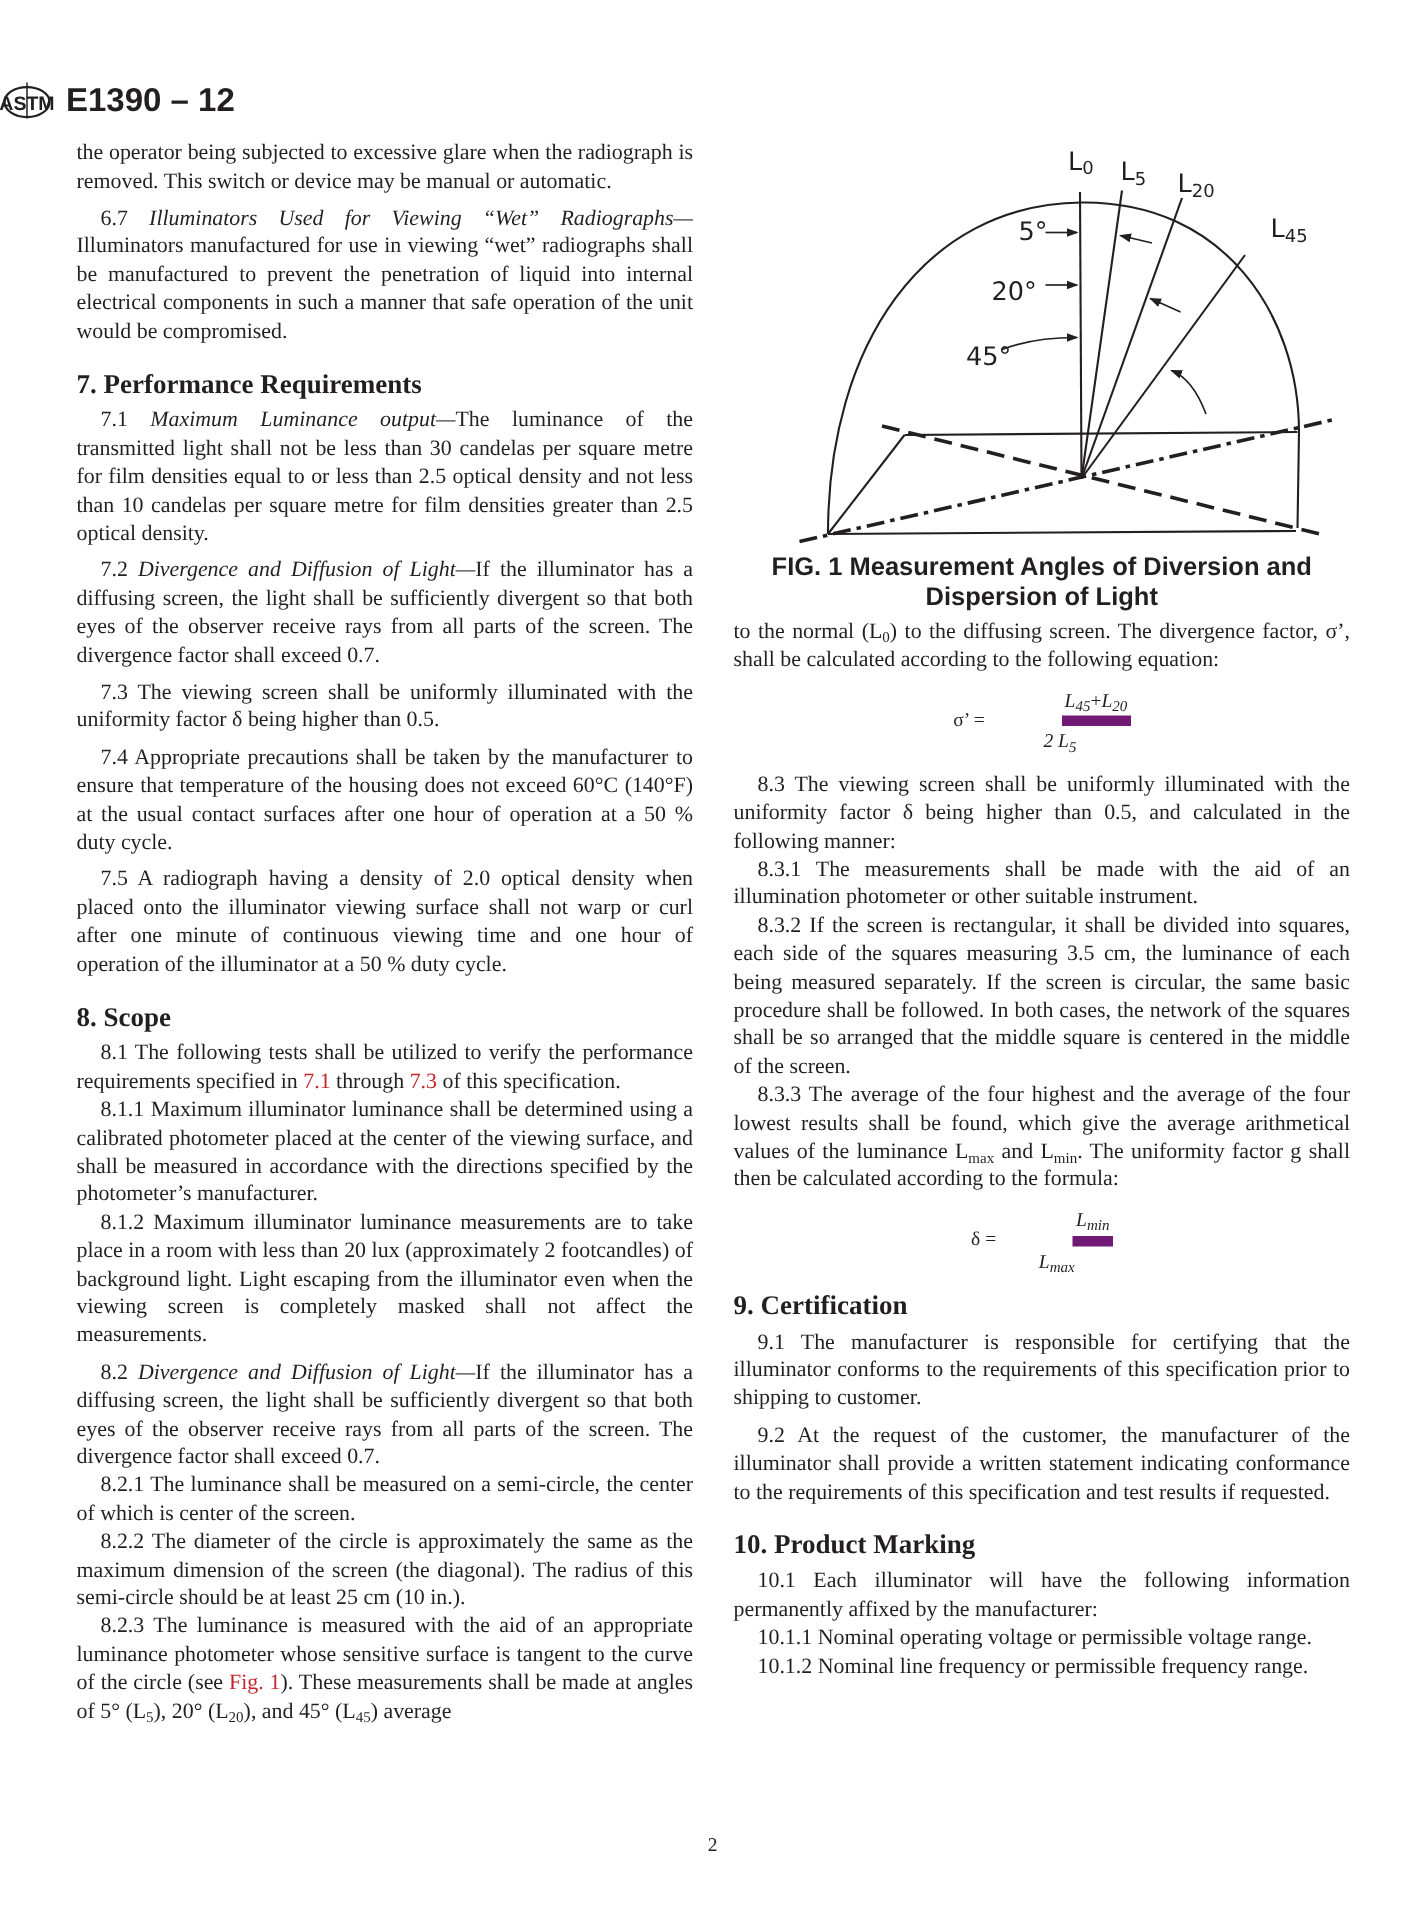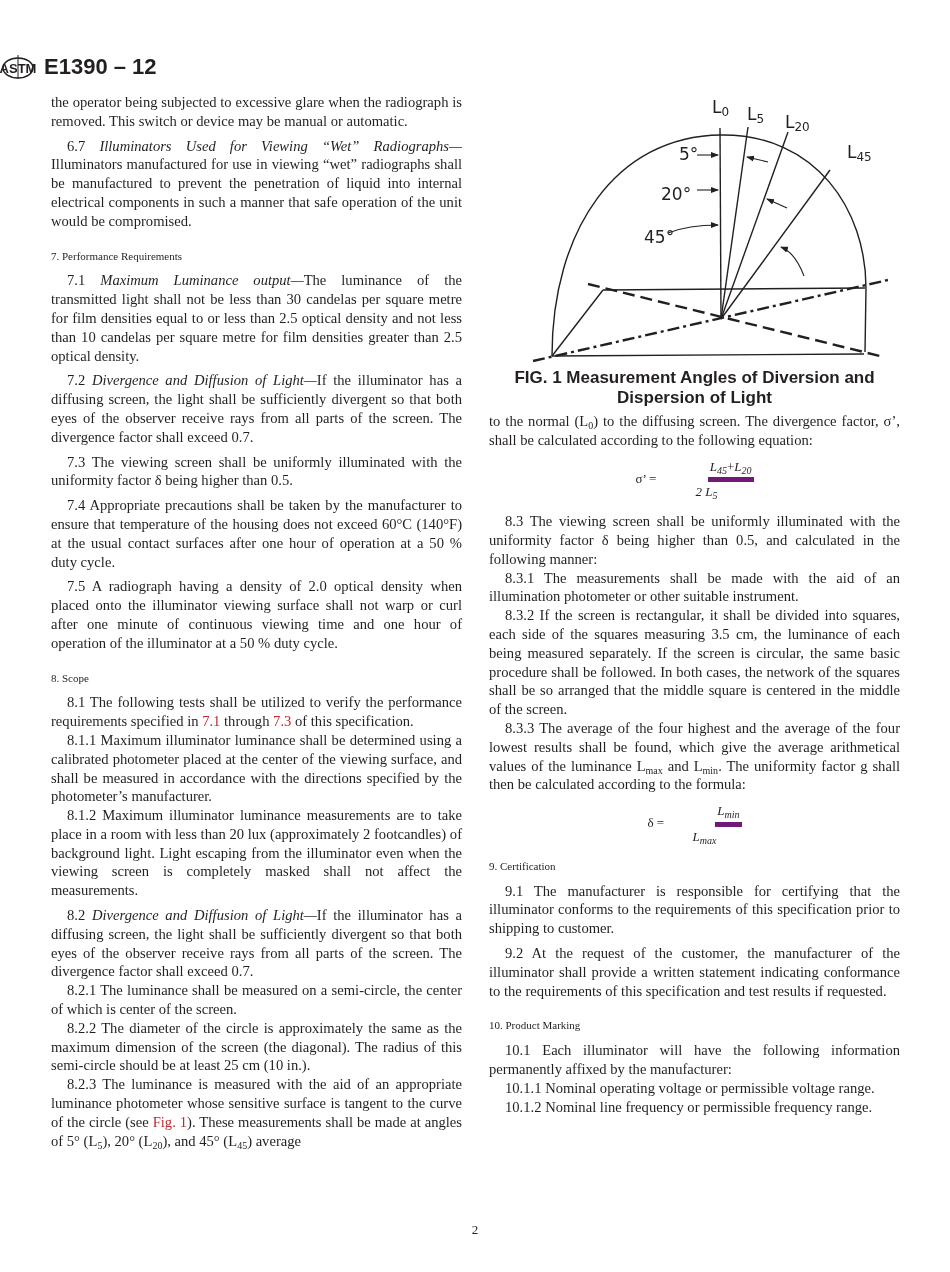--- a/index.html
+++ b/index.html
@@ -8,28 +8,28 @@
   .header { position: absolute; top: 54px; left: 0; width: 834px; height: 30px; }
   .header .logo { display: inline-block; vertical-align: middle; width: 36px; height: 26px; }
   .header .code { display: inline-block; vertical-align: middle; font-family: "Liberation Sans", "DejaVu Sans", sans-serif;
                   font-weight: bold; font-size: 22px; margin-left: 4px; }
   .col { position: absolute; top: 93px; width: 411px; font-size: 14.6px; line-height: 18.8px; text-align: justify; }
   .col.left { left: 51px; }
   .col.right { left: 489px; top: 412px; }
   p { margin: 0; }
   p.ind { text-indent: 16px; }
   .gap { margin-top: 6px; }
-  h2 { font-size: 11px; font-weight: normal; margin: 0; line-height: 18.8px; }
+  h2 { font-size: 18px; font-weight: bold; margin: 0; line-height: 18.8px; }
   h2.sec { margin-top: 16px; margin-bottom: 6px; }
   i { font-style: italic; }
   a.xref { color: #c1272d; text-decoration: none; }
   sub { font-size: 10px; vertical-align: -3px; line-height: 0; }
   .eq { text-align: center; margin: 8px 0 10px; font-size: 13px; }
   .frac { display: inline-block; vertical-align: middle; text-align: center; }
-  .frac .num { display: block; border-bottom: 5px solid #701a75; padding: 0 2px 1px; font-style: italic; margin-left: 48px; }
+  .frac .num { display: block; border-bottom: 7px solid #701a75; padding: 0 2px 1px; font-style: italic; margin-left: 48px; }
   .frac .den { display: block; padding-top: 1px; font-style: italic; }
   .figure { position: absolute; left: 506px; top: 92px; width: 420px; height: 300px; }
   .figcap { position: absolute; left: 489px; top: 368px; width: 411px; text-align: center;
             font-family: "Liberation Sans", "DejaVu Sans", sans-serif; font-weight: bold; font-size: 17px; }
   .pageno { position: absolute; top: 1222px; left: 0; width: 950px; text-align: center; font-size: 13px; }
 </style>
 </head>
 <body>
 
 <div class="header">

